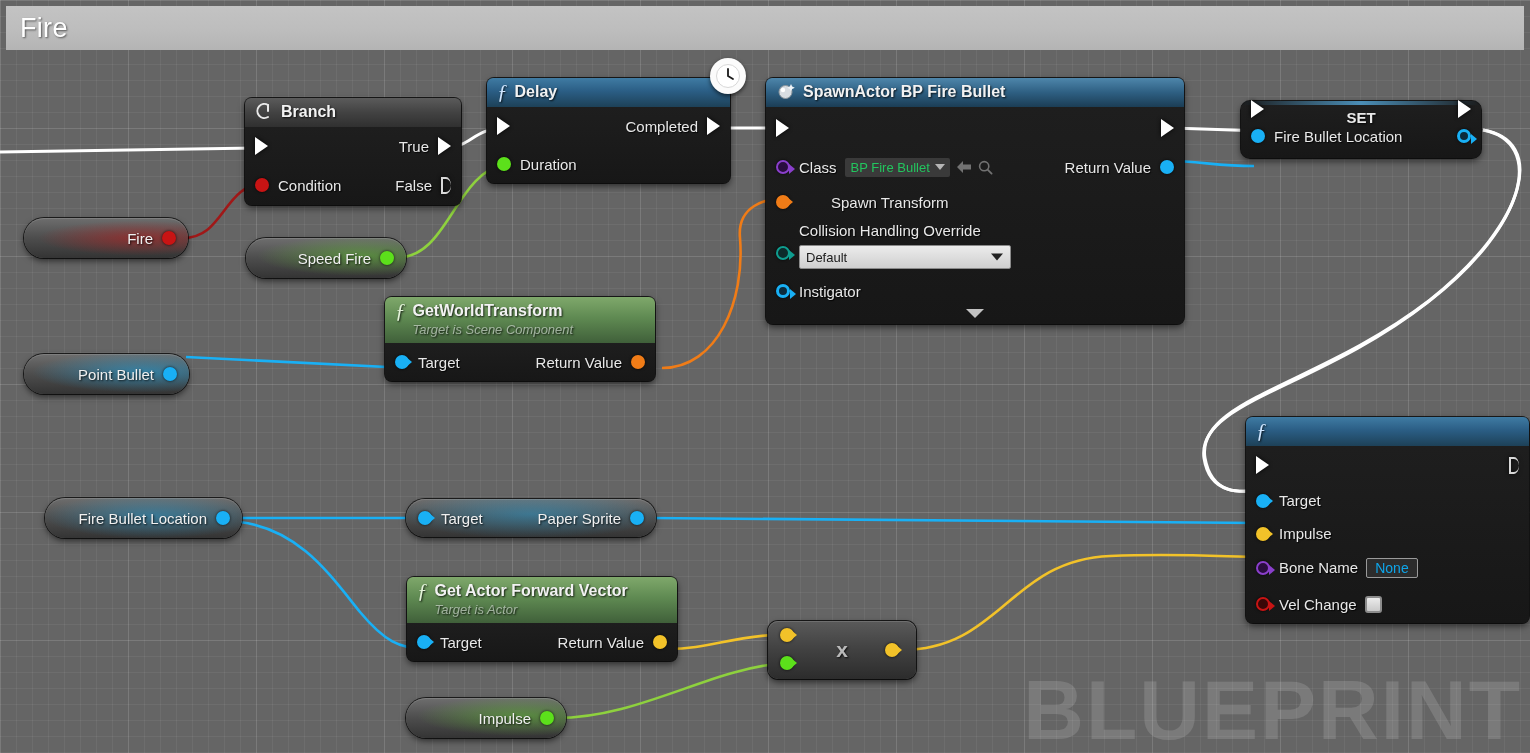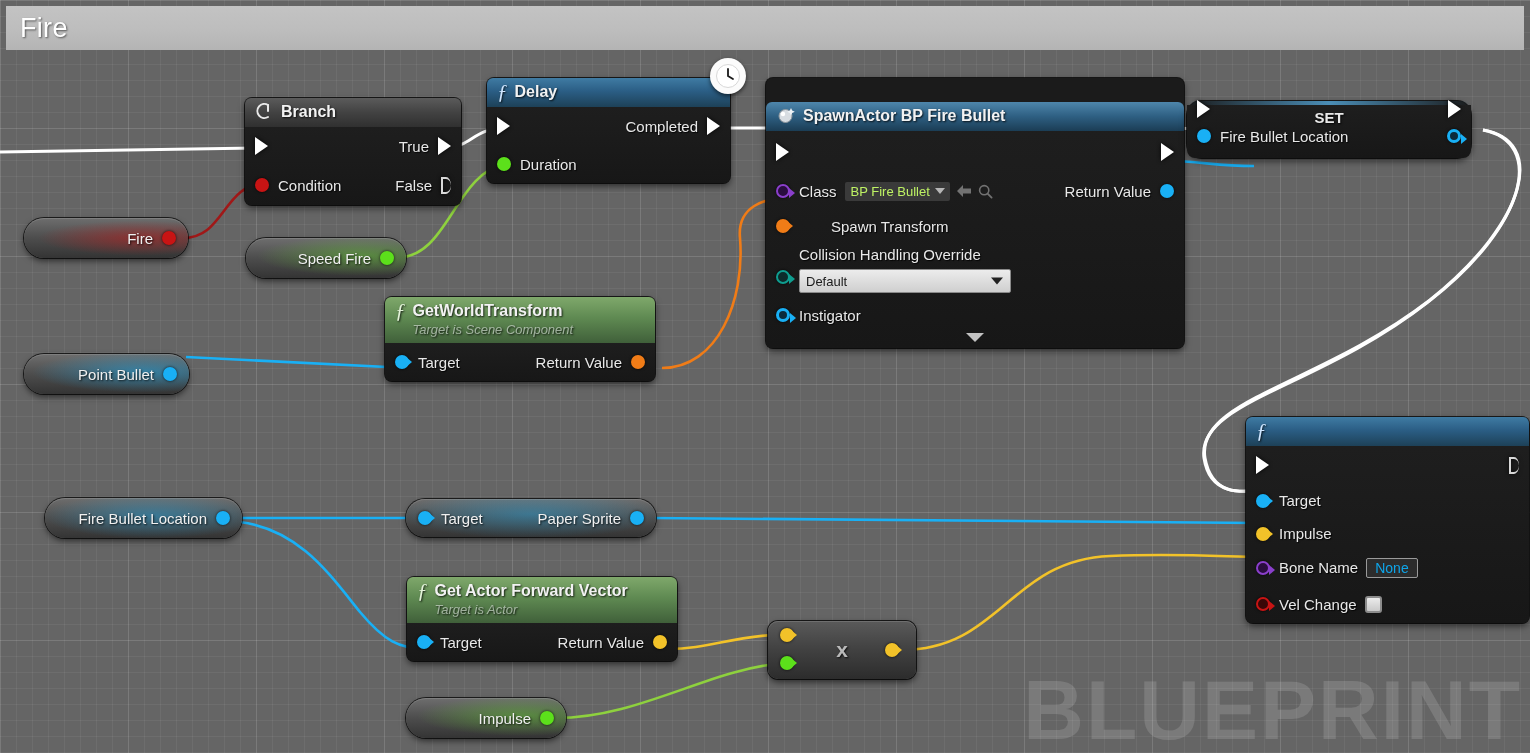--- a/index.html
+++ b/index.html
@@ -97,21 +97,21 @@
     background: linear-gradient(to bottom, #1e1e1e, #171717);
     border-bottom-left-radius: 6px;
     border-bottom-right-radius: 6px;
     position: relative;
   }
 
   
   .head-blue   { background: linear-gradient(to bottom, #3f7ba3 0%, #2b5e85 45%, #1d4158 100%); }
   .head-green  { background: linear-gradient(to bottom, #7fa86b 0%, #5f8a52 45%, #40603a 100%); }
   .head-gray   { background: linear-gradient(to bottom, #5b5b5b 0%, #424242 50%, #303030 100%); }
-  .head-spawn  { background: linear-gradient(to bottom, #4e86ab 0%, #2e5f82 50%, #1b3d55 100%); margin-top: 24px; }
+  .head-spawn  { background: linear-gradient(to bottom, #4e86ab 0%, #2e5f82 50%, #1b3d55 100%); }
 
   .fn-icon {
     font-family: "Liberation Serif", serif;
     font-style: italic;
     font-size: 21px;
     color: #cfe6ff;
     margin-right: 7px;
     line-height: 20px;
     text-shadow: 1px 1px 2px rgba(0,0,0,0.8);
   }
@@ -266,21 +266,21 @@
   .combo .caret {
     position: absolute; right: 7px; top: 50%;
     transform: translateY(-50%);
     width: 0; height: 0;
     border-left: 6px solid transparent;
     border-right: 6px solid transparent;
     border-top: 7px solid #222;
   }
   .class-pill {
     background: #3a3a3a;
-    color: #bef264;
+    color: #22c55e;
     font-size: 13px;
     padding: 2px 20px 2px 6px;
     border-radius: 2px;
     position: relative;
     white-space: nowrap;
   }
   .class-pill .caret {
     position: absolute; right: 5px; top: 50%;
     transform: translateY(-50%);
     width: 0; height: 0;
@@ -500,21 +500,21 @@
         <span class="dot cyanring arrowed"></span>
         <span class="pin-gap"></span>
         <span class="pin-label">Instigator</span>
       </div>
       <div class="expander">
           <div class="tri"></div>
         </div>
     </div>
   </div>
 
-  <div class="node" style="left:1187px; top:101px; width:284px; border-radius:14px;">
+  <div class="node" style="left:1241px; top:101px; width:240px; border-radius:9px;">
     <div style="height:4px; border-radius:9px 9px 0 0; background:linear-gradient(to right, rgba(40,110,160,0.0), rgba(90,180,235,0.75), rgba(40,110,160,0.0));"></div>
     <div class="node-body" style="border-radius:0 0 8px 8px; padding-top:2px;">
       <div style="text-align:center; font-size:15px; font-weight:bold; color:#e9e9e9; text-shadow:1px 1px 2px rgba(0,0,0,0.8); margin-top:2px;">SET</div>
       <div class="pin-row" style="height:10px; margin-top:-22px;">
         <span class="exec-pin"></span>
         <span class="spacer"></span>
         <span class="exec-pin"></span>
       </div>
       <div class="pin-row" style="height:44px;">
         <span class="dot blue"></span>

